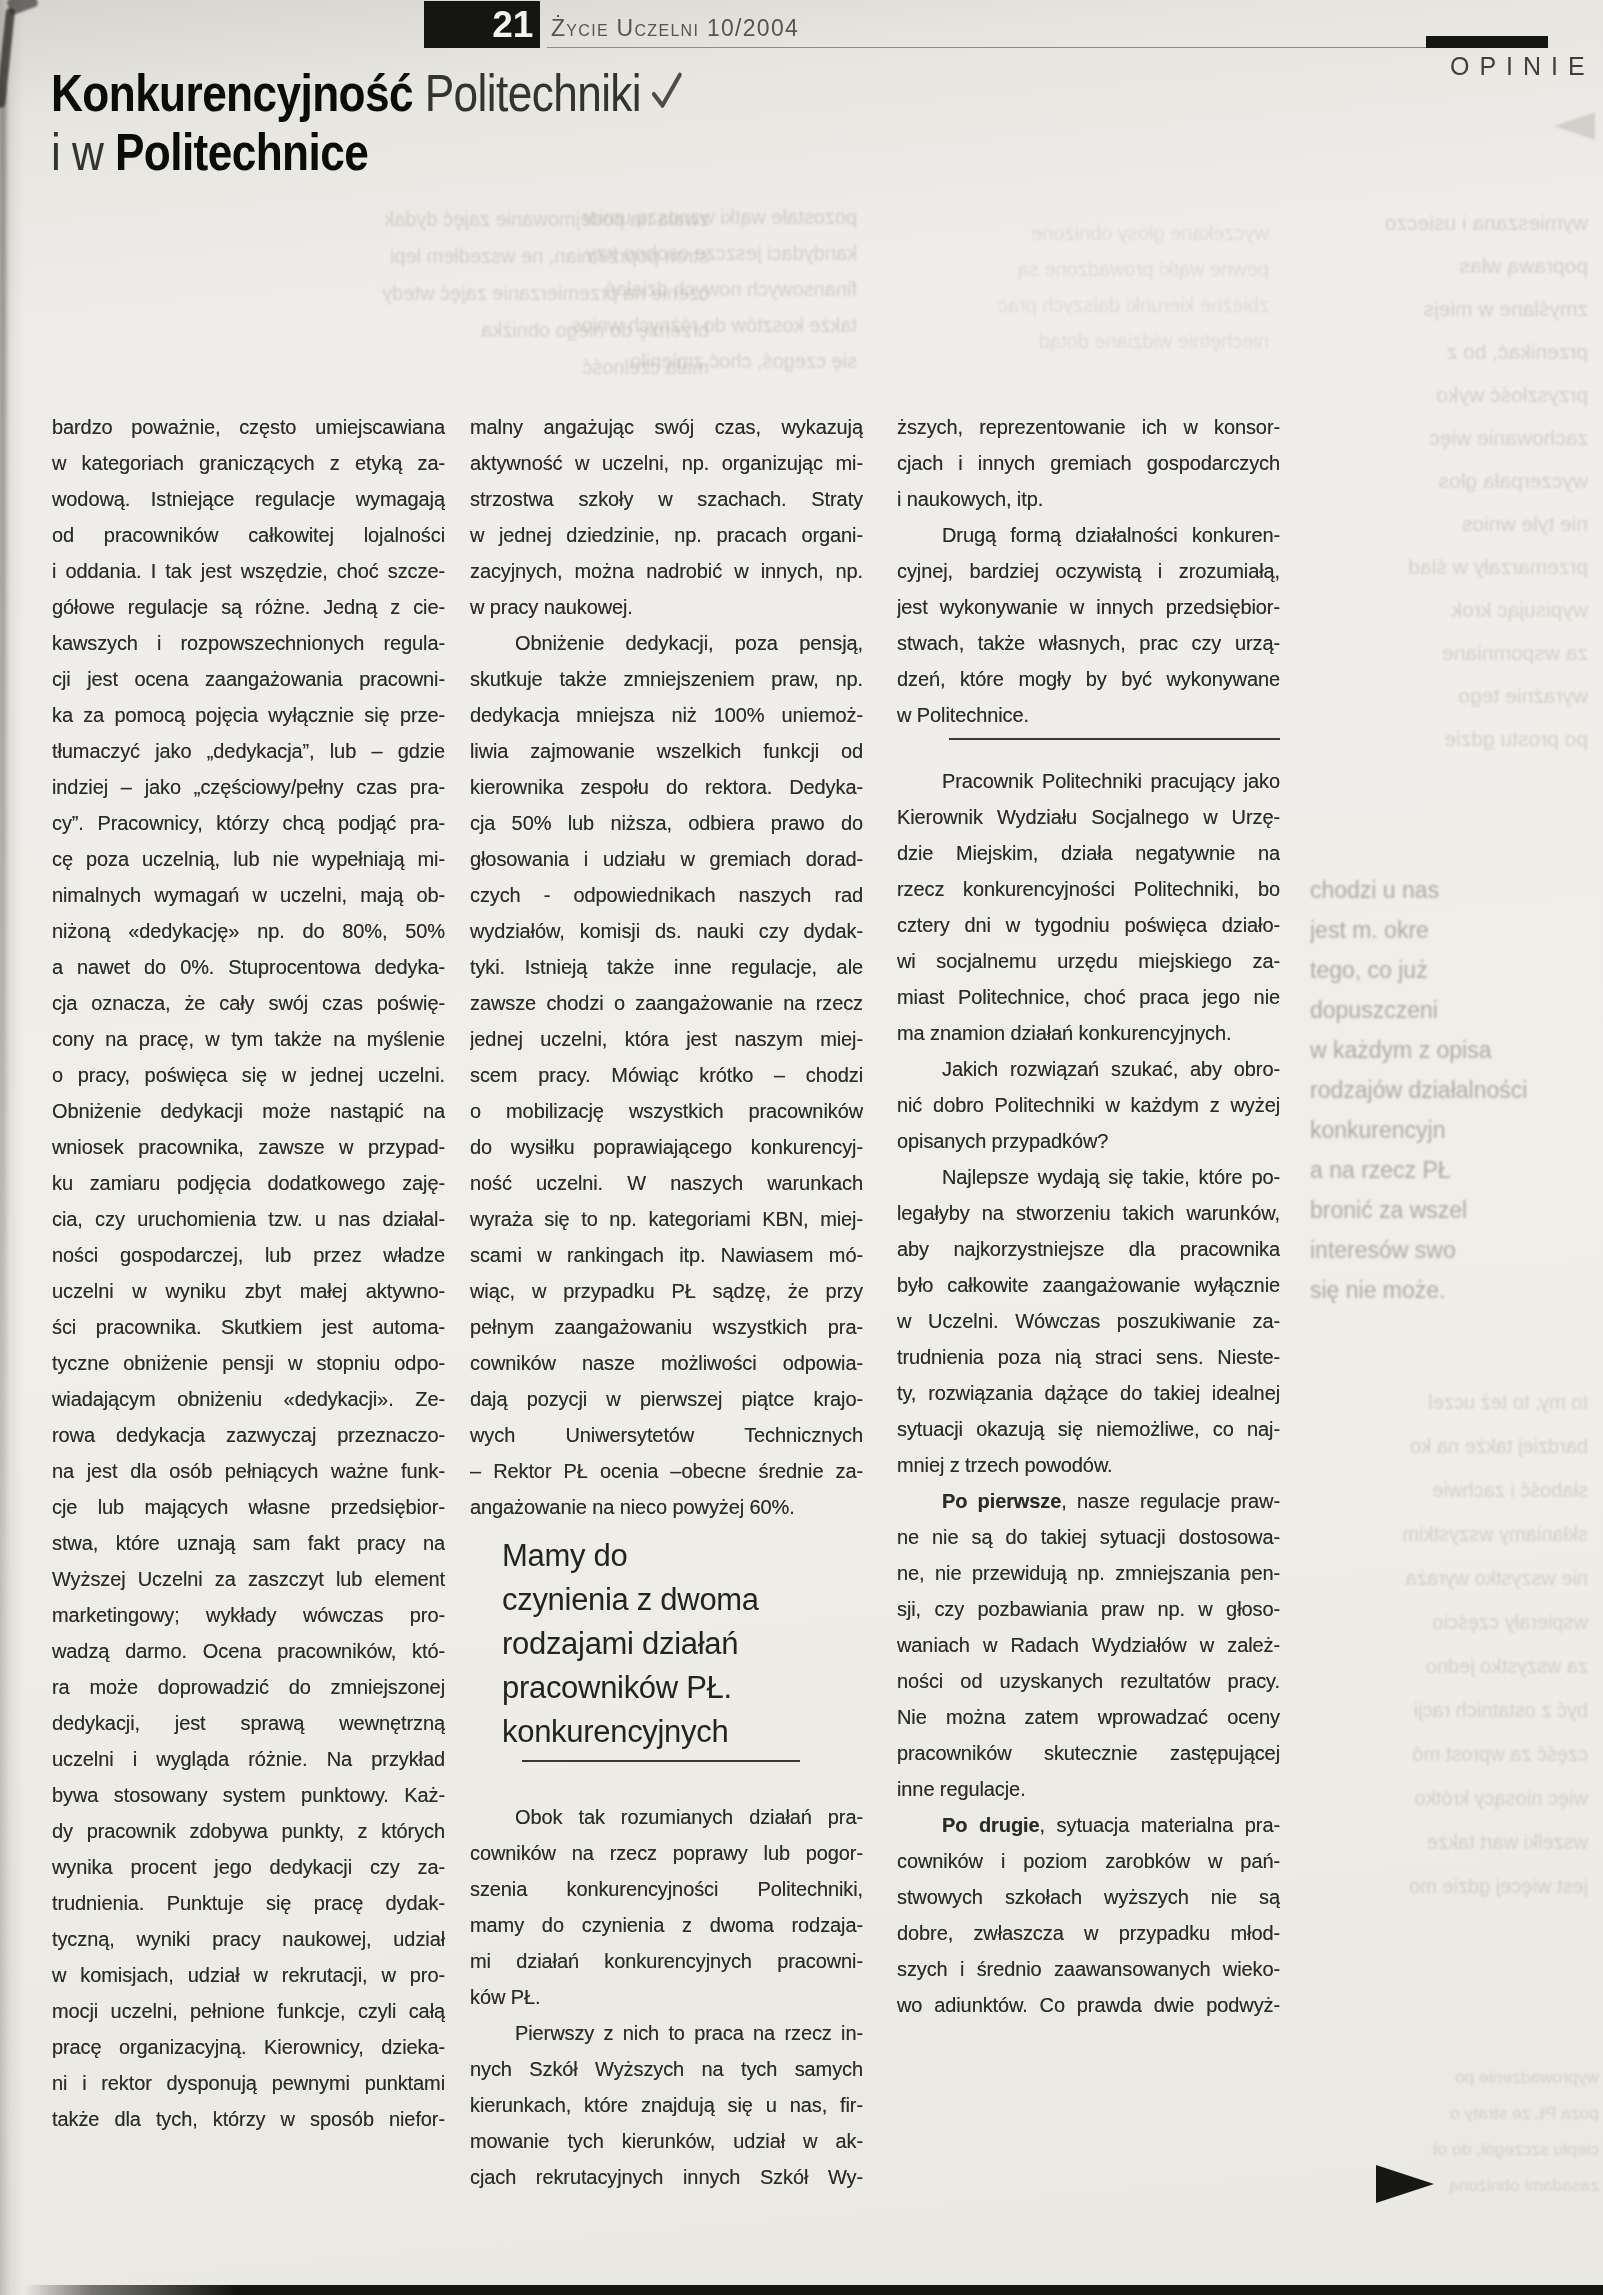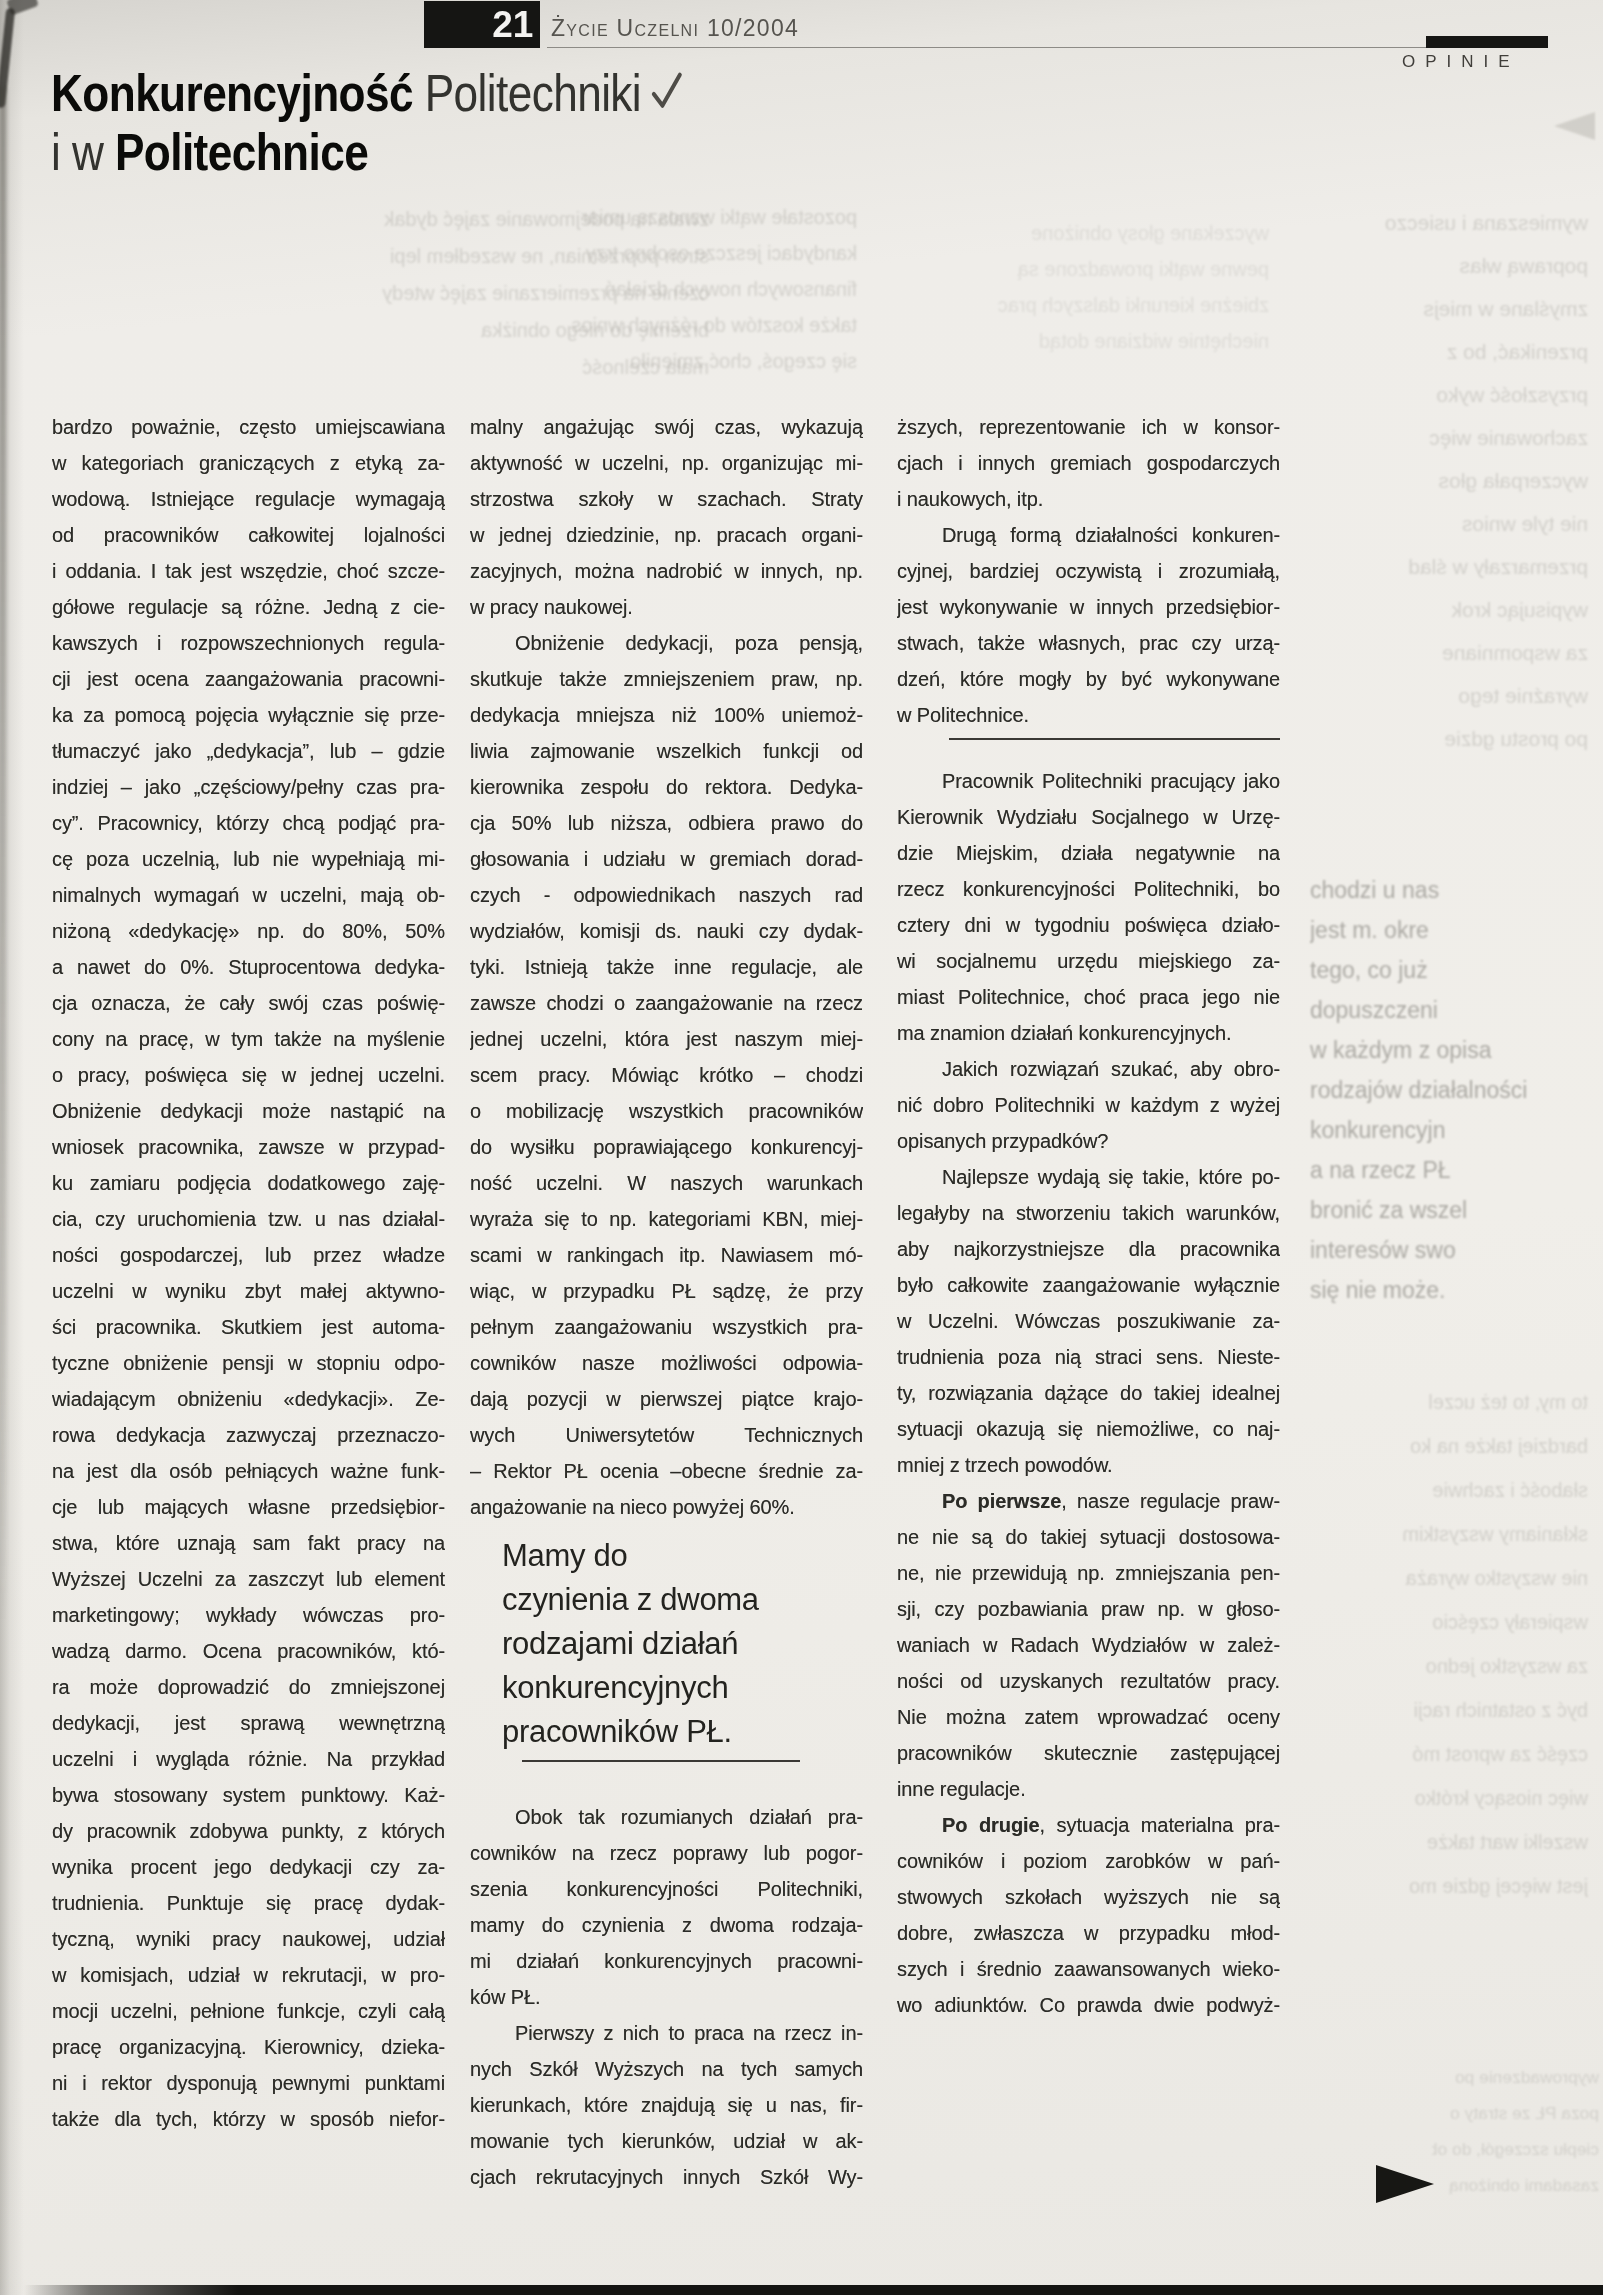--- a/index.html
+++ b/index.html
@@ -12,21 +12,21 @@
   .corner-mark{position:absolute;background:#24231f;filter:blur(1.3px);}
   .m1{left:1.3px;top:8px;width:8.7px;height:100px;border-radius:5.4px;transform:rotate(6deg);opacity:.75;}
   .m2{left:8px;top:-5.4px;width:29px;height:16px;transform:rotate(-20deg);opacity:.6;border-radius:4px;}
   .m3{left:0;top:87px;width:6px;height:1539px;background:linear-gradient(rgba(66,64,56,.45),rgba(66,64,56,0));filter:blur(2px);}
   
   .pgnum-box{position:absolute;left:424px;top:1.3px;width:116px;height:47px;background:#151513;color:#f4f3f1;text-align:right;}
   .pgnum-box span{display:block;font-size:37px;font-weight:700;line-height:47px;padding-right:6.7px;}
   .journal{position:absolute;left:551px;top:14.7px;font-variant:small-caps;letter-spacing:1.3px;font-size:23px;color:#56544f;}
   .header-rule{position:absolute;left:547px;top:47px;width:880px;height:1.3px;background:#8d8b86;}
   .section-bar{position:absolute;left:1426px;top:36px;width:122px;height:12px;background:#161614;}
-  .section{position:absolute;left:1402px;top:52px;font-size:17px;letter-spacing:10px;color:#403e3a;}
+  .section{position:absolute;left:1450px;top:52px;font-size:25px;letter-spacing:10px;color:#403e3a;}
   
   .title{position:absolute;left:51px;top:64px;margin:0;font-weight:400;}
   .title-line{display:block;transform:scaleX(.85);transform-origin:0 0;white-space:nowrap;
     font-size:52px;line-height:59px;letter-spacing:-0.7px;color:#141412;}
   .title-line b{font-weight:700;color:#0b0b09;}
   .title-line .lt{font-weight:400;color:#33332f;}
   .check{margin-left:10.7px;position:relative;top:1.3px;}
   
   .column{position:absolute;top:409px;width:393px;font-size:20px;line-height:36px;color:#2b2b27;
     letter-spacing:-0.1px;text-shadow:0 0 0.5px rgba(43,43,39,.55);}
@@ -178,22 +178,22 @@
         <div class="line">cowników nasze możliwości odpowia-</div>
         <div class="line">dają pozycji w pierwszej piątce krajo-</div>
         <div class="line">wych Uniwersytetów Technicznych</div>
         <div class="line">– Rektor PŁ ocenia –obecne średnie za-</div>
         <div class="line last">angażowanie na nieco powyżej 60%.</div>
       </div>
       <div class="heading">
         <div class="hline">Mamy do</div>
         <div class="hline">czynienia z dwoma</div>
         <div class="hline">rodzajami działań</div>
+        <div class="hline">pracowników PŁ.</div>
         <div class="hline">konkurencyjnych</div>
-        <div class="hline">pracowników PŁ.</div>
       </div>
       <div class="hrule"></div>
       <div class="body after-heading">
         <div class="line ind">Obok tak rozumianych działań pra-</div>
         <div class="line">cowników na rzecz poprawy lub pogor-</div>
         <div class="line">szenia konkurencyjności Politechniki,</div>
         <div class="line">mamy do czynienia z dwoma rodzaja-</div>
         <div class="line">mi działań konkurencyjnych pracowni-</div>
         <div class="line last">ków PŁ.</div>
         <div class="line ind">Pierwszy z nich to praca na rzecz in-</div>

